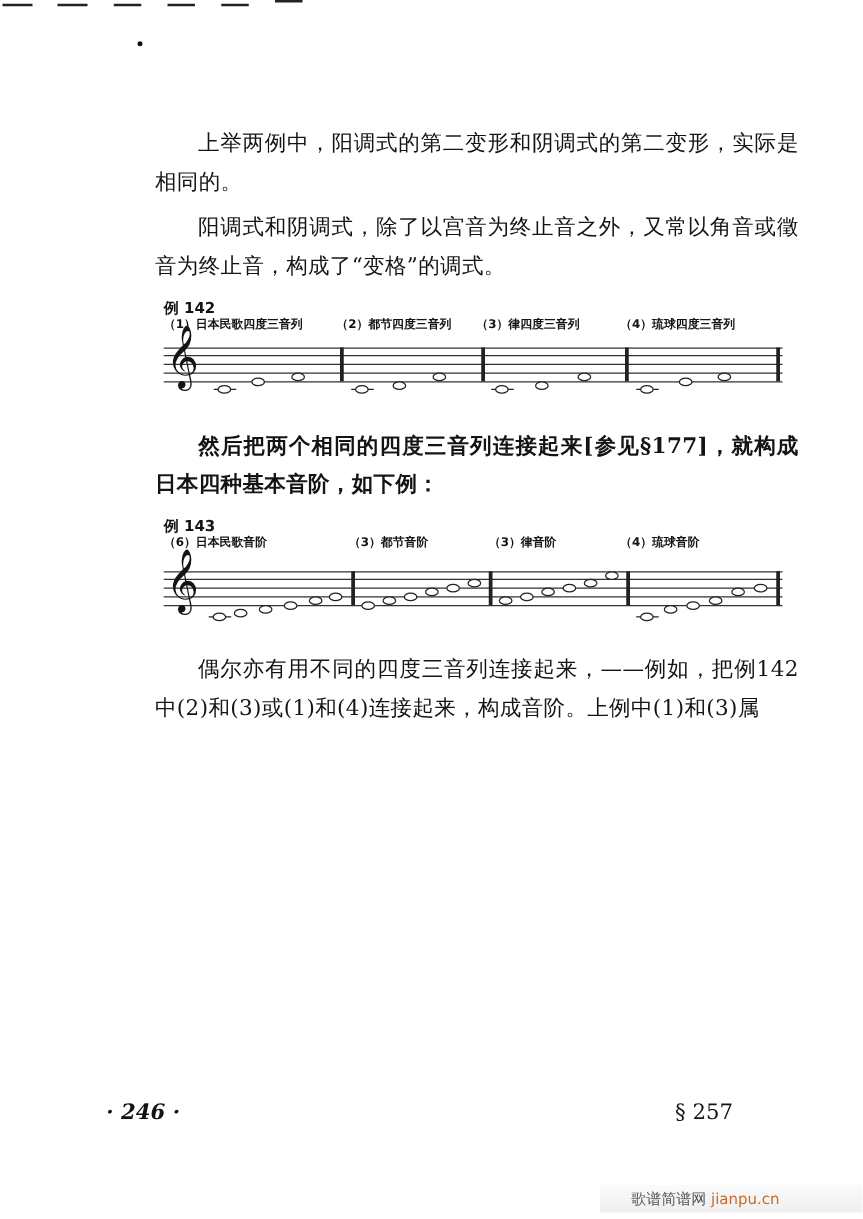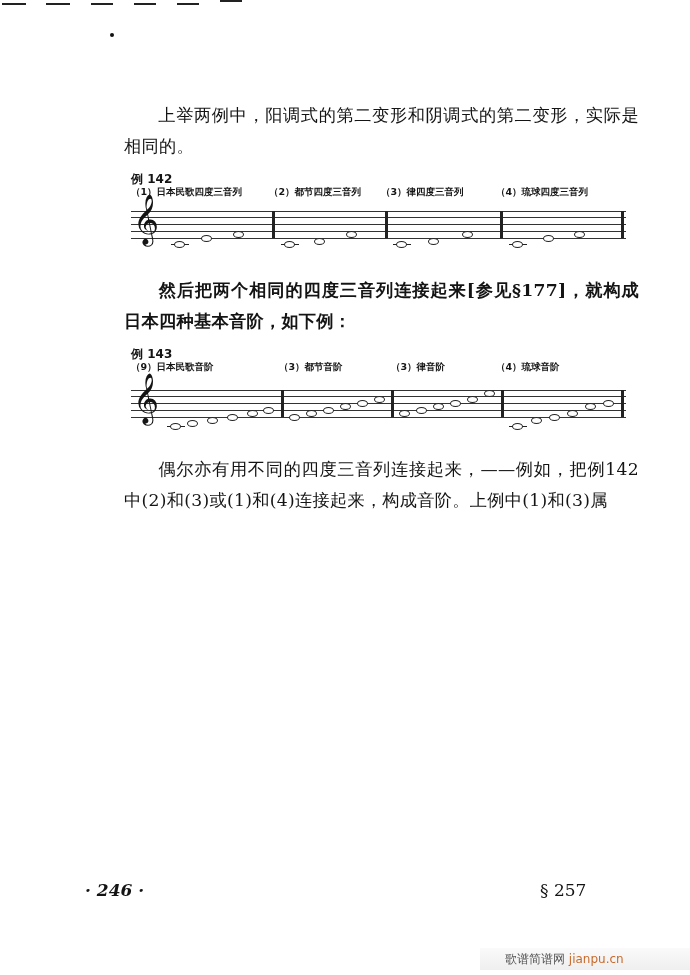--- a/index.html
+++ b/index.html
@@ -40,20 +40,21 @@
   <div class="top-rule" style="left:46px;width:24px;"></div>
   <div class="top-rule" style="left:91px;width:22px;"></div>
   <div class="top-rule" style="left:134px;width:22px;"></div>
   <div class="top-rule" style="left:177px;width:22px;"></div>
   <div class="top-rule" style="left:220px;width:22px;top:0;"></div>
 </div>
 <div class="speck"></div>
 
 <div class="page">
   <p class="para"><span class="indent"></span><span>上举两例中，阳调式的第二变形和阴调式的第二变形，实际是相同的。</span></p>
+  <p class="para"><span class="indent"></span><span>阳调式和阴调式，除了以宫音为终止音之外，又常以角音或徵音为终止音，构成了“变格”的调式。</span></p>
 
   <div class="example">
     <div class="ex-title">例 142</div>
     <div class="ex-labels">
       <span class="ex-label" style="left:0;">（1）日本民歌四度三音列</span>
       <span class="ex-label" style="left:138px;">（2）都节四度三音列</span>
       <span class="ex-label" style="left:250px;">（3）律四度三音列</span>
       <span class="ex-label" style="left:365px;">（4）琉球四度三音列</span>
     </div>
     <div class="staff">
@@ -84,21 +85,21 @@
       <div class="note" style="left:443px;top:20px;"></div>
       <div class="barline thick" style="left:490px;"></div>
     </div>
   </div>
 
   <p class="para bold"><span class="indent"></span><span>然后把两个相同的四度三音列连接起来[参见§177]，就构成日本四种基本音阶，如下例：</span></p>
 
   <div class="example" style="height:96px;">
     <div class="ex-title">例 143</div>
     <div class="ex-labels">
-      <span class="ex-label" style="left:0;">（9）日本民歌音阶</span>
+      <span class="ex-label" style="left:0;">（6）日本民歌音阶</span>
       <span class="ex-label" style="left:148px;">（3）都节音阶</span>
       <span class="ex-label" style="left:260px;">（3）律音阶</span>
       <span class="ex-label" style="left:365px;">（4）琉球音阶</span>
     </div>
     <div class="staff" style="top:44px;">
       <div class="staff-line" style="top:0;"></div>
       <div class="staff-line" style="top:6px;"></div>
       <div class="staff-line" style="top:13px;"></div>
       <div class="staff-line" style="top:20px;"></div>
       <div class="staff-line" style="top:27px;"></div>

